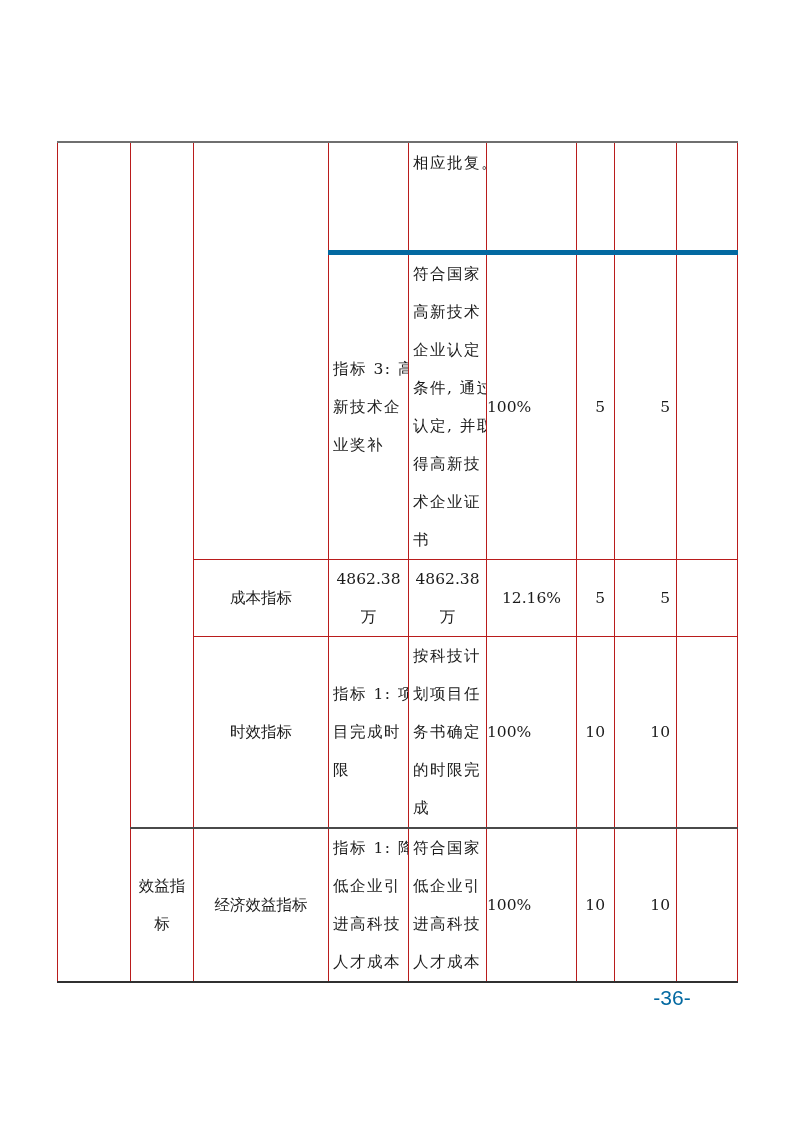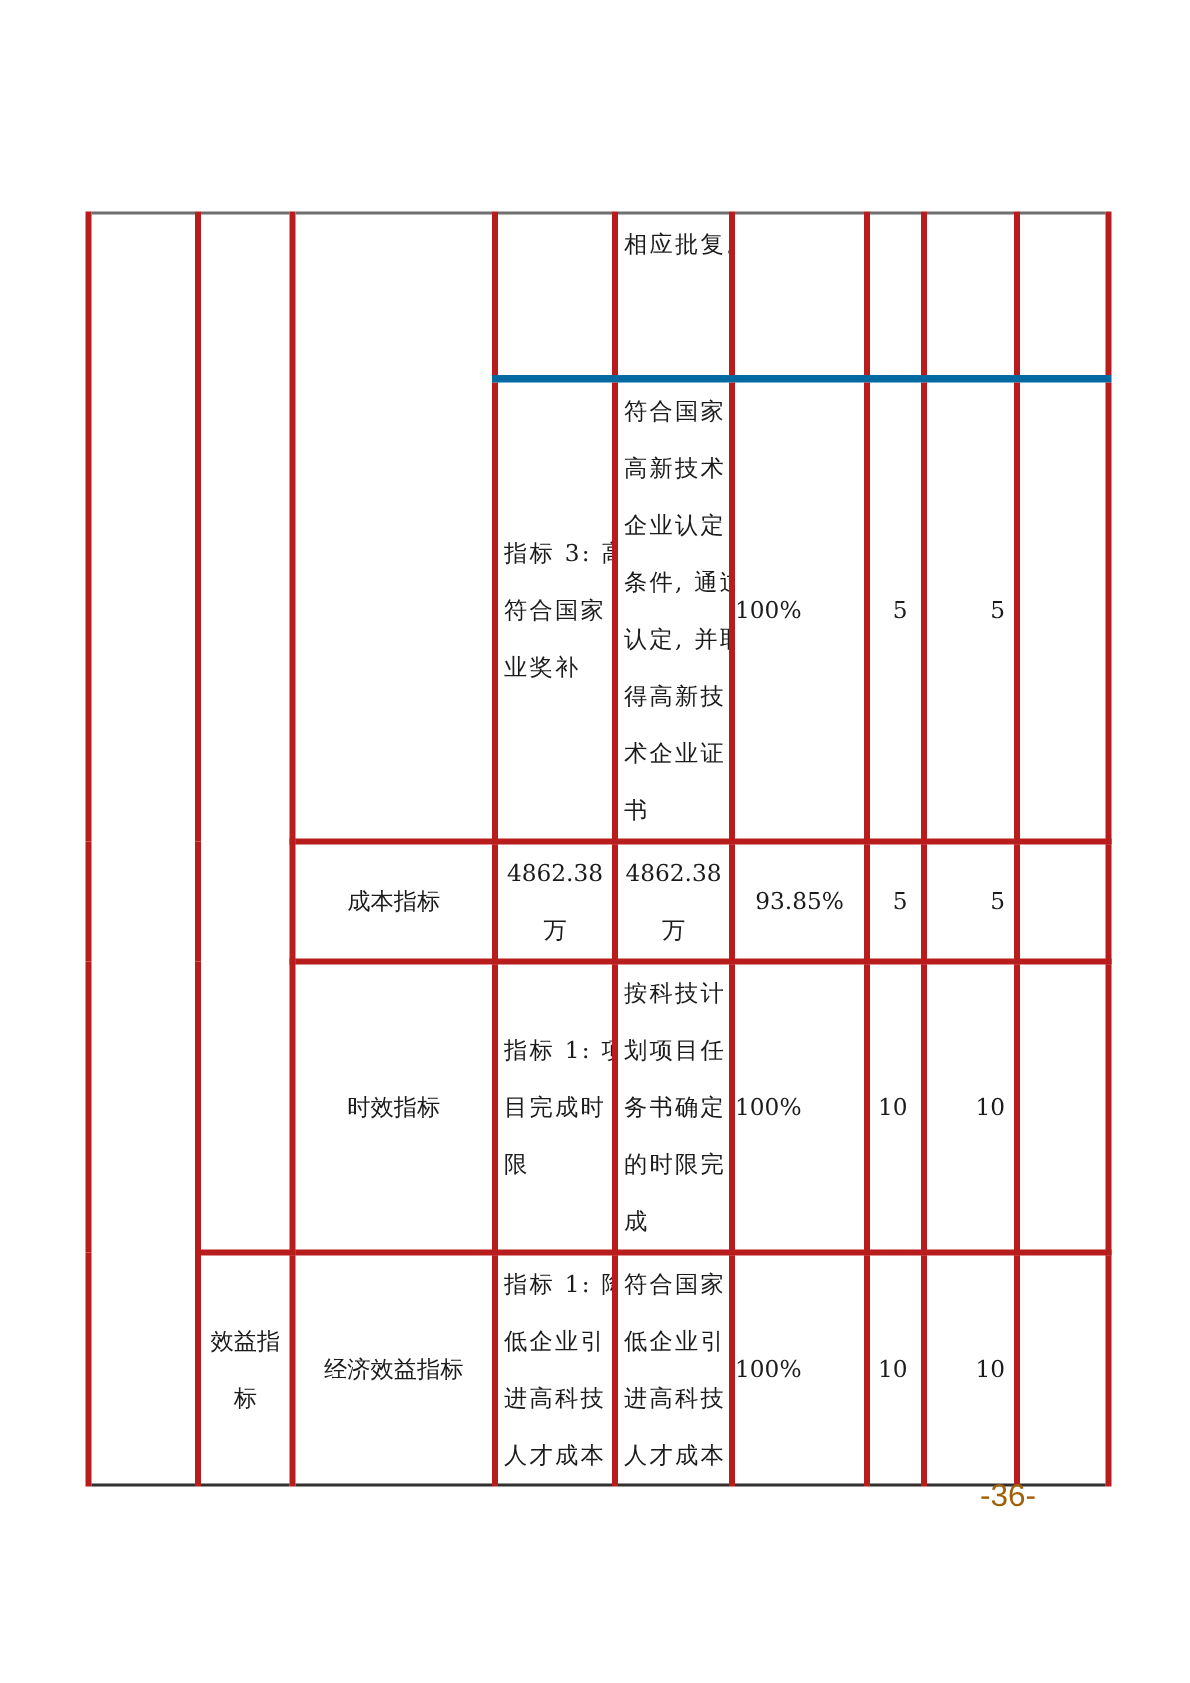--- a/index.html
+++ b/index.html
@@ -6,21 +6,21 @@
   body{
     width:793px;height:1122px;background:#ffffff;position:relative;overflow:hidden;
     font-family:"DejaVu Serif","Liberation Serif",serif;
   }
   .page{position:absolute;inset:0;background:#ffffff;}
   table.tbl{
     position:absolute;left:57px;top:141px;
     border-collapse:collapse;table-layout:fixed;width:681px;
   }
   td{
-    border:4px solid #b91c1c;
+    border:1px solid #b91c1c;
     padding:0;
     font-family:"DejaVu Serif","Liberation Serif",serif;
     font-size:15.5px;
     line-height:38px;
     color:#1b1b1b;
     text-align:center;
     vertical-align:middle;
     white-space:pre;
     overflow:hidden;
   }
@@ -38,21 +38,21 @@
   .just{text-align:left;padding-left:4px;letter-spacing:1.5px;}
   .vtop{vertical-align:top;padding-top:1px;}
   .pct{text-align:left;padding-right:5px;}
   .w7{text-align:right;padding-right:9px;}
   .w8{text-align:right;padding-right:6px;}
   .ctr{text-align:center;letter-spacing:0;}
   .pagenum{
     position:absolute;left:648px;top:986px;width:48px;
     text-align:center;
     font-family:"Liberation Sans","DejaVu Sans",sans-serif;
-    font-size:21px;line-height:24px;color:#a16207;
+    font-size:21px;line-height:24px;color:#0369a1;
   }
 </style>
 </head>
 <body>
 
 <div class="page">
 
   <table class="tbl">
     <colgroup>
       <col style="width:73px">
@@ -72,42 +72,42 @@
         <td class="ot" rowspan="2"></td>
         <td class="ot"></td>
         <td class="ot just vtop">相应批复。</td>
         <td class="ot"></td>
         <td class="ot"></td>
         <td class="ot"></td>
         <td class="ot"></td>
       </tr>
       <tr class="r2">
         <td class="bt3 just">指标 3: 高
-符合国家
+新技术企
 业奖补</td>
         <td class="bt3 just">符合国家
 高新技术
 企业认定
 条件, 通过
 认定, 并取
 得高新技
 术企业证
 书</td>
         <td class="bt3 pct">100%</td>
         <td class="bt3 w7">5</td>
         <td class="bt3 w8">5</td>
         <td class="bt3"></td>
       </tr>
       <tr class="r3">
         <td>成本指标</td>
         <td class="ctr">4862.38
 万</td>
         <td class="ctr">4862.38
 万</td>
-        <td class="ctr">93.85%</td>
+        <td class="ctr">12.16%</td>
         <td class="w7">5</td>
         <td class="w8">5</td>
         <td></td>
       </tr>
       <tr class="r4">
         <td>时效指标</td>
         <td class="just">指标 1: 项
 目完成时
 限</td>
         <td class="just">按科技计

